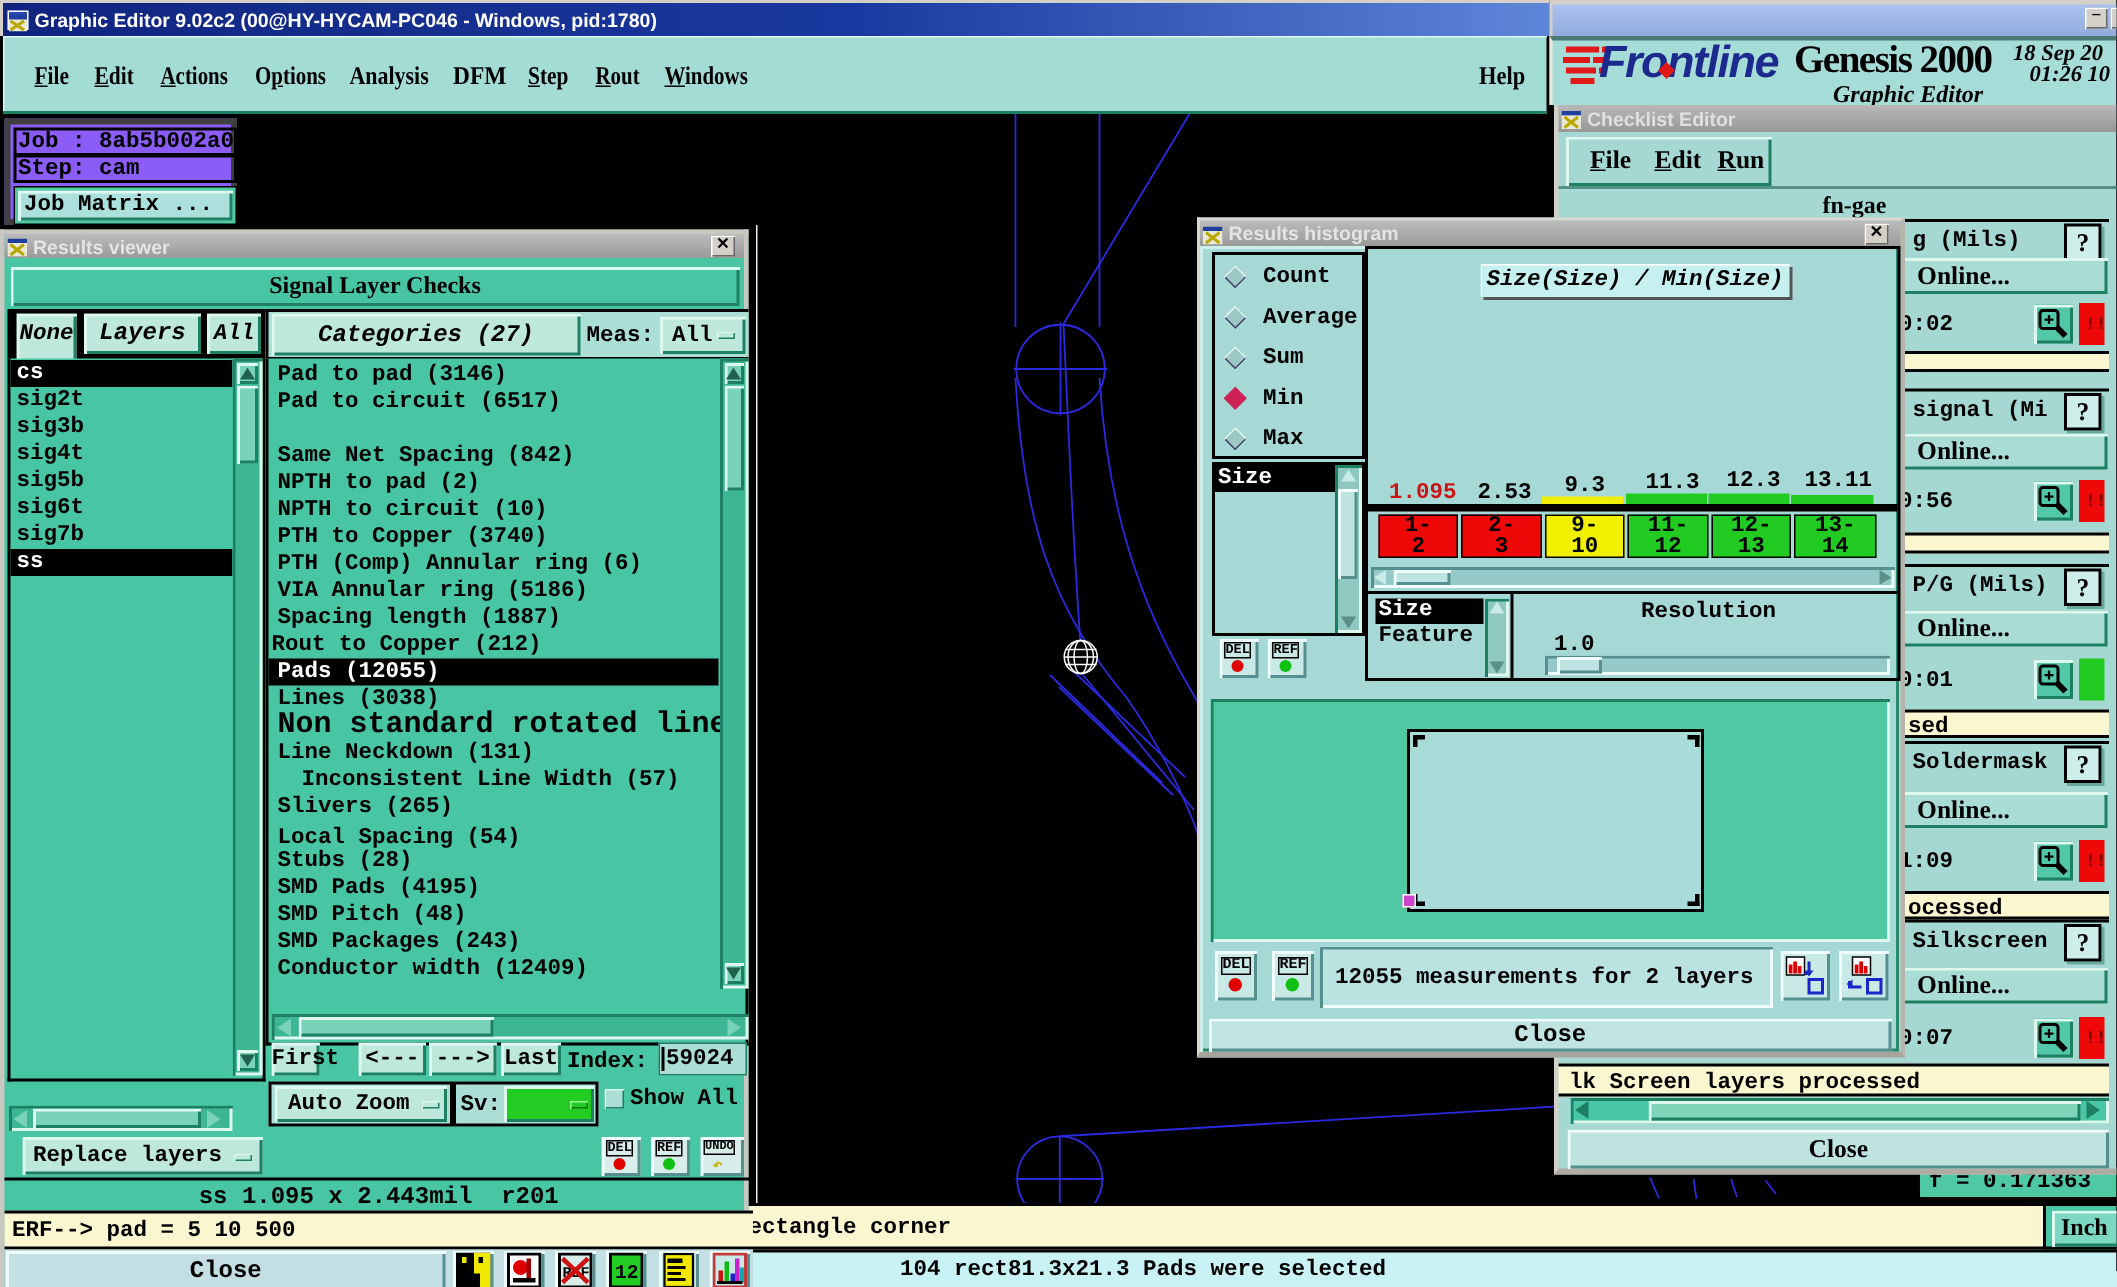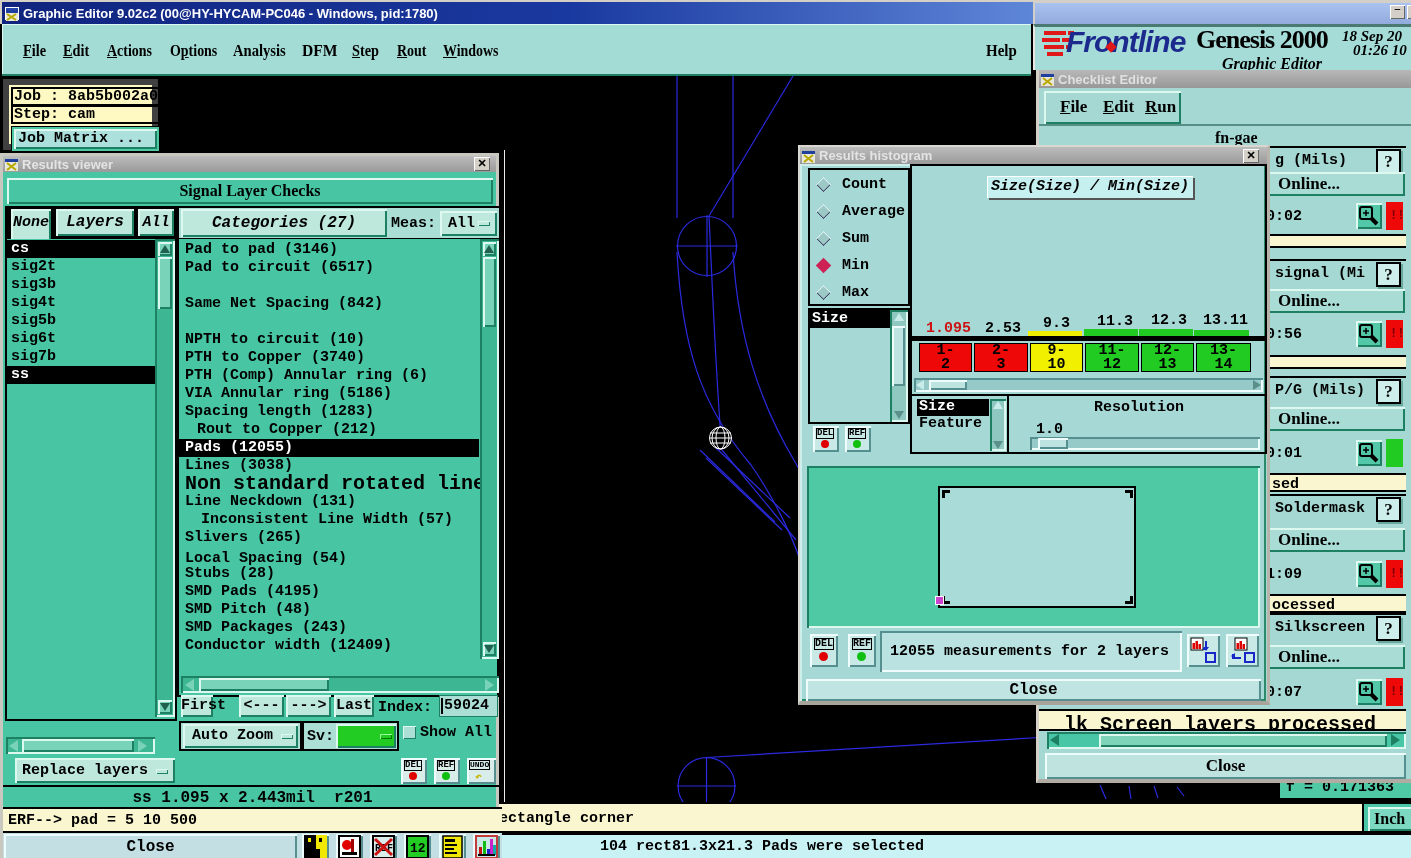--- a/index.html
+++ b/index.html
@@ -81,21 +81,21 @@
 <span class="ab" style="left:168px;transform:scaleX(.82);transform-origin:0 50%">O<u>p</u>tions</span>
 <span class="ab" style="left:231px;transform:scaleX(.86);transform-origin:0 50%">Analysis</span>
 <span class="ab" style="left:300px;transform:scaleX(.92);transform-origin:0 50%">DFM</span>
 <span class="ab" style="left:350px;transform:scaleX(.84);transform-origin:0 50%"><u>S</u>tep</span>
 <span class="ab" style="left:395px;transform:scaleX(.82);transform-origin:0 50%"><u>R</u>out</span>
 <span class="ab" style="left:441px;transform:scaleX(.82);transform-origin:0 50%"><u>W</u>indows</span>
 <span class="ab" style="left:984px;transform:scaleX(.88);transform-origin:0 50%">Help</span>
 </div>
   </div>
 
-<div class="ab" style="left:3px;top:79px;width:155px;height:71px;background:#fef9c3;border:6px solid #404040;z-index:1">
+<div class="ab" style="left:3px;top:79px;width:155px;height:71px;background:#8b5cf6;border:4px solid #404040;z-index:1">
 <div class="ab mono" style="left:2px;top:2px;width:149px;height:19px;border:2px solid #000;font-size:15px;line-height:15px;padding-left:1px;white-space:nowrap">Job : 8ab5b002a0</div>
 <div class="ab mono" style="left:2px;top:20px;width:149px;height:19px;border:2px solid #000;font-size:15px;line-height:15px;padding-left:1px;white-space:nowrap">Step: cam</div>
 <div class="ab" style="left:2px;top:41px;width:149px;height:26px;background:#4fc8a4;border:1px solid #000">
 <div class="ab rT" style="left:2px;top:2px;width:143px;height:20px;background:#ace0dc;font-size:15px;line-height:20px;padding-left:4px;white-space:nowrap">Job Matrix ...</div>
 </div>
   </div>
 
 <div class="ab" style="left:1033px;top:24px;width:378px;height:46px;background:#a5dcd8;border-top:3px solid #4a7a72;border-left:2px solid #e8e8e0;z-index:1">
 <svg class="ab" style="left:5px;top:2px" width="40" height="34">
 <g fill="#e01818">
@@ -219,21 +219,21 @@
           <rect x="2" y="2" width="12" height="12" fill="none" stroke="#000" stroke-width="2" rx="2"></rect>
           <line x1="5" y1="8" x2="11" y2="8" stroke="#000" stroke-width="1.5"></line>
           <line x1="8" y1="5" x2="8" y2="11" stroke="#000" stroke-width="1.5"></line>
           <line x1="13" y1="13" x2="19" y2="19" stroke="#000" stroke-width="4"></line>
         </svg></span>
 <span class="ab" style="left:347px;top:2px;width:17px;height:28px;background:#ee0808">
         <span style="color:#7a0000;font-size:12px;position:absolute;top:7px;left:4px">!!</span>
       </span>
 </div>
 <div class="ab" style="left:0;top:639px;width:367px;height:22px;background:#faf6cf;border-top:2px solid #000;border-bottom:2px solid #000;overflow:hidden">
-<span class="mono ab" style="left:25px;top:2px;font-size:20px;white-space:pre">lk Screen layers processed</span>
+<span class="mono ab" style="left:7px;top:2px;font-size:15px;white-space:pre">lk Screen layers processed</span>
 </div>
 <div class="ab sT" style="left:8px;top:662px;width:359px;height:17px;background:#49c6a6">
 <span class="ab" style="left:3px;top:2px;width:0;height:0;border:6px solid transparent;border-right:9px solid #1e8062;border-left:0"></span>
 <span class="ab rT" style="left:52px;top:2px;width:288px;height:13px;background:#7ed4b8"></span>
 <span class="ab" style="left:344px;top:2px;width:0;height:0;border:6px solid transparent;border-left:9px solid #1e8062;border-right:0"></span>
 </div>
 <div class="ab rC tc serif" style="left:6px;top:683px;width:361px;height:26px;background:#bfe4e0;font-size:17px;line-height:26px">Close</div>
 </div>
 
 <div class="ab" style="left:798px;top:145px;width:472px;height:560px;background:#a6d8d6;border:2px solid #d8d8d0;border-bottom:4px solid #a8a49c;border-right:3px solid #b8b4ac;z-index:3">
@@ -422,26 +422,27 @@
 </div>
 <div class="ab sT" style="left:3px;top:581px;width:149px;height:17px;background:#3db793">
 <span class="ab" style="left:3px;top:3px;width:0;height:0;border:6px solid transparent;border-right:9px solid #79d3b9;border-left:0"></span>
 <span class="ab rT" style="left:16px;top:2px;width:112px;height:13px;background:#79d3b9"></span>
 <span class="ab" style="left:132px;top:3px;width:0;height:0;border:6px solid transparent;border-left:9px solid #79d3b9;border-right:0"></span>
 </div>
 <div class="ab" style="left:174px;top:83px;width:322px;height:458px;border:2px solid #000;border-top:none;background:#48c5a2">
 <div class="ab" style="left:0;top:2px;width:300px;height:18px;font-size:15px;line-height:17px;padding-left:6px;white-space:pre">Pad to pad (3146)</div>
 <div class="ab" style="left:0;top:20px;width:300px;height:18px;font-size:15px;line-height:17px;padding-left:6px;white-space:pre">Pad to circuit (6517)</div>
 <div class="ab" style="left:0;top:56px;width:300px;height:18px;font-size:15px;line-height:17px;padding-left:6px;white-space:pre">Same Net Spacing (842)</div>
+<div class="ab" style="left:0;top:74px;width:300px;height:18px;font-size:15px;line-height:17px;padding-left:6px;white-space:pre">NPTH to pad (2)</div>
 <div class="ab" style="left:0;top:92px;width:300px;height:18px;font-size:15px;line-height:17px;padding-left:6px;white-space:pre">NPTH to circuit (10)</div>
 <div class="ab" style="left:0;top:110px;width:300px;height:18px;font-size:15px;line-height:17px;padding-left:6px;white-space:pre">PTH to Copper (3740)</div>
 <div class="ab" style="left:0;top:128px;width:300px;height:18px;font-size:15px;line-height:17px;padding-left:6px;white-space:pre">PTH (Comp) Annular ring (6)</div>
 <div class="ab" style="left:0;top:146px;width:300px;height:18px;font-size:15px;line-height:17px;padding-left:6px;white-space:pre">VIA Annular ring (5186)</div>
-<div class="ab" style="left:0;top:164px;width:300px;height:18px;font-size:15px;line-height:17px;padding-left:6px;white-space:pre">Spacing length (1283)</div>
-<div class="ab" style="left:0;top:182px;width:328px;height:18px;font-size:15px;line-height:17px;padding-left:18px;white-space:pre">Rout to Copper (212)</div>
+<div class="ab" style="left:0;top:164px;width:300px;height:18px;font-size:15px;line-height:17px;padding-left:6px;white-space:pre">Spacing length (1887)</div>
+<div class="ab" style="left:0;top:182px;width:328px;height:18px;font-size:15px;line-height:17px;padding-left:2px;white-space:pre">Rout to Copper (212)</div>
 <div class="ab" style="left:0;top:200px;width:300px;height:18px;background:#000;color:#fff;font-size:15px;line-height:17px;padding-left:6px;white-space:pre">Pads (12055)</div>
 <div class="ab" style="left:0;top:218px;width:300px;height:18px;font-size:15px;line-height:17px;padding-left:6px;white-space:pre">Lines (3038)</div>
 <div class="ab" style="left:0;top:236px;width:300px;height:18px;font-size:20px;line-height:17px;padding-left:6px;white-space:pre">Non standard rotated lines (70)</div>
 <div class="ab" style="left:0;top:254px;width:300px;height:18px;font-size:15px;line-height:17px;padding-left:6px;white-space:pre">Line Neckdown (131)</div>
 <div class="ab" style="left:0;top:272px;width:300px;height:18px;font-size:15px;line-height:17px;padding-left:22px;white-space:pre">Inconsistent Line Width (57)</div>
 <div class="ab" style="left:0;top:290px;width:300px;height:18px;font-size:15px;line-height:17px;padding-left:6px;white-space:pre">Slivers (265)</div>
 <div class="ab" style="left:0;top:311px;width:332px;height:18px;font-size:15px;line-height:17px;padding-left:6px;white-space:pre">Local Spacing (54)</div>
 <div class="ab" style="left:0;top:326px;width:300px;height:18px;font-size:15px;line-height:17px;padding-left:6px;white-space:pre">Stubs (28)</div>
 <div class="ab" style="left:0;top:344px;width:300px;height:18px;font-size:15px;line-height:17px;padding-left:6px;white-space:pre">SMD Pads (4195)</div>
 <div class="ab" style="left:0;top:362px;width:300px;height:18px;font-size:15px;line-height:17px;padding-left:6px;white-space:pre">SMD Pitch (48)</div>

